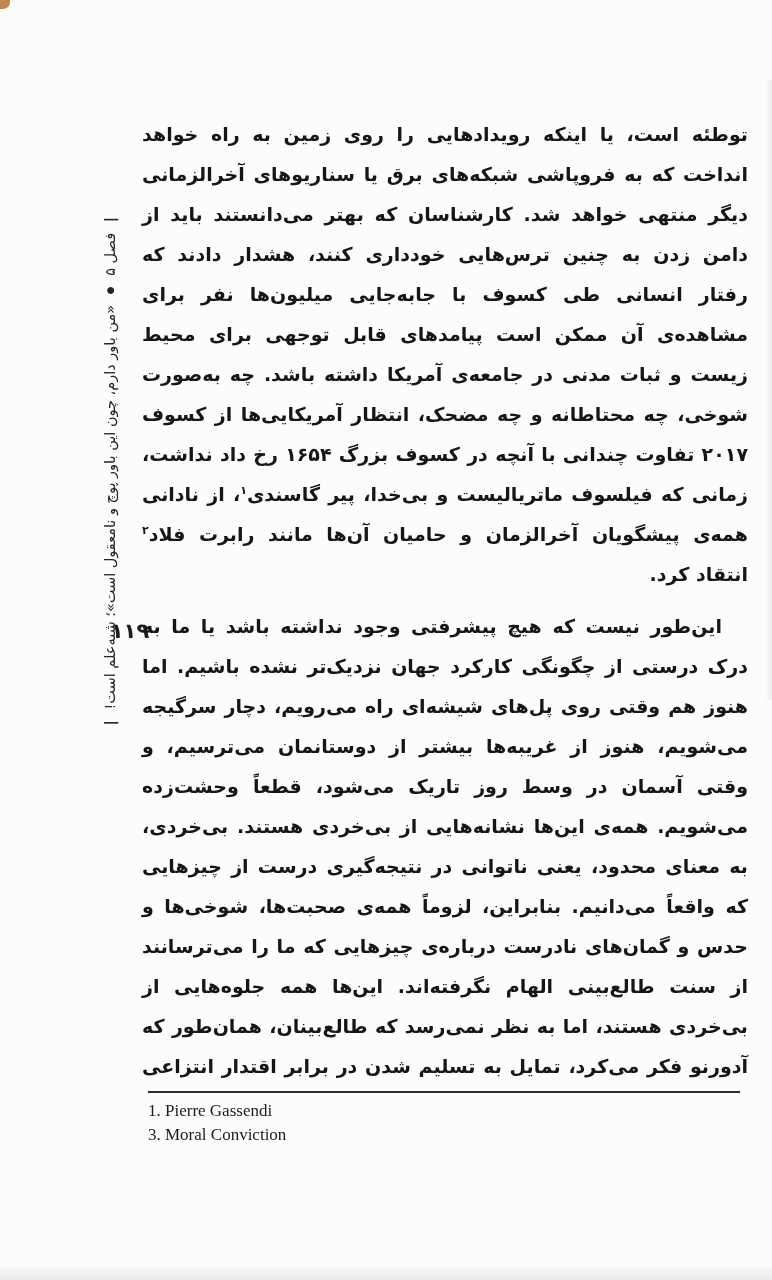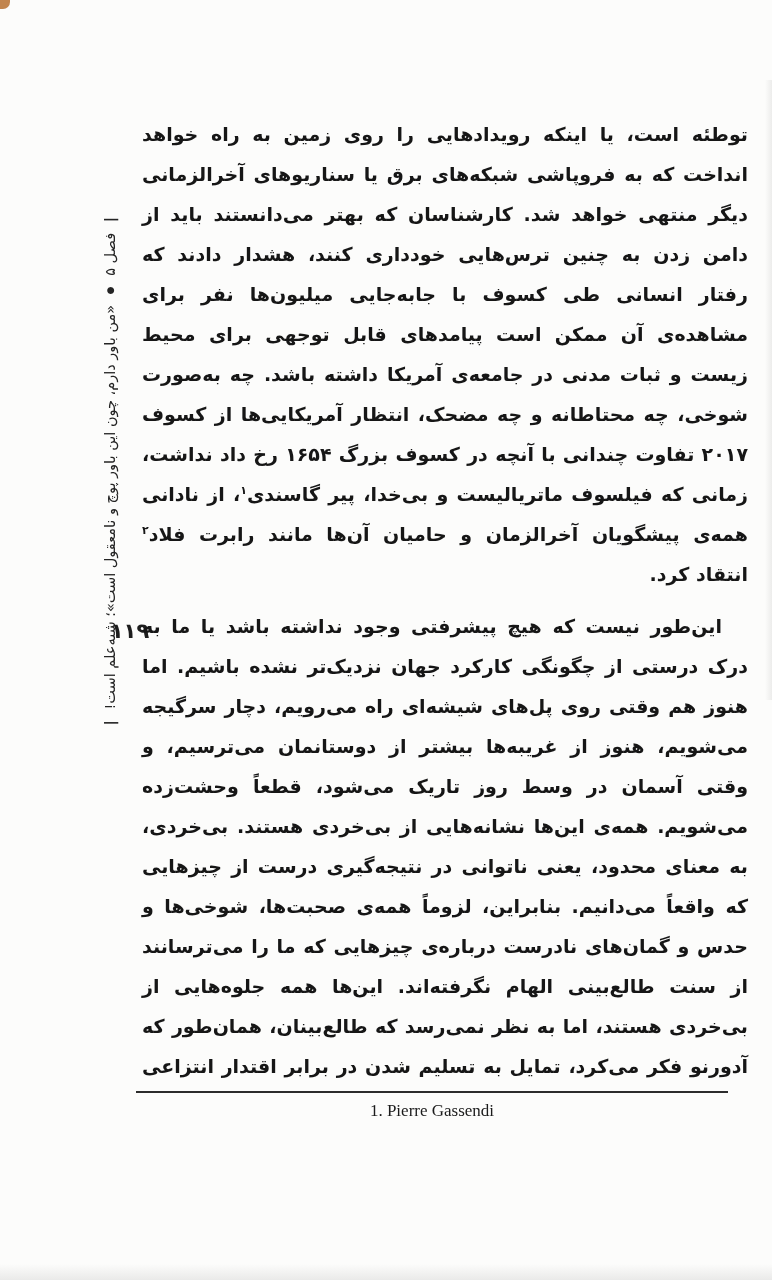--- a/index.html
+++ b/index.html
@@ -45,23 +45,23 @@
   .para {
     margin: 12px;
     font-size: 19px; font-weight: bold; line-height: 40px;
     text-align: justify; text-align-last: right;
   }
   .para.indent { text-indent: 26px; }
   .fn-sup { font-size: 11px; vertical-align: 7px; line-height: 0; }
 
   
   .footnotes {
-    position: absolute; top: 1091px; left: 136px; width: 592px;
+    position: absolute; top: 1091px; left: 148px; width: 592px;
     border-top: 2px solid #2c2c2c; padding-top: 6px;
-    direction: ltr; text-align: center;
+    direction: ltr; text-align: left;
     font-family: "Liberation Serif", serif;
     font-size: 17px; line-height: 23.5px; color: #1b1b1b;
   }
 </style>
 </head>
 <body style="background: rgb(252, 252, 251);">
 
 <div class="page">
 
   <div class="corner-mark" style="background: rgb(194, 133, 78);"></div>
@@ -77,18 +77,19 @@
   <div class="page-number">۱۱۹</div>
 
   <div class="body-text">
     <p class="para"><span>توطئه است، یا اینکه رویدادهایی را روی زمین به راه خواهد انداخت که به فروپاشی شبکه‌های برق یا سناریوهای آخرالزمانی دیگر منتهی خواهد شد. کارشناسان که بهتر می‌دانستند باید از دامن زدن به چنین ترس‌هایی خودداری کنند، هشدار دادند که رفتار انسانی طی کسوف با جابه‌جایی میلیون‌ها نفر برای مشاهده‌ی آن ممکن است پیامدهای قابل توجهی برای محیط زیست و ثبات مدنی در جامعه‌ی آمریکا داشته باشد. چه به‌صورت شوخی، چه محتاطانه و چه مضحک، انتظار آمریکایی‌ها از کسوف ۲۰۱۷ تفاوت چندانی با آنچه در کسوف بزرگ ۱۶۵۴ رخ داد نداشت، زمانی که فیلسوف ماتریالیست و بی‌خدا، پیر گاسندی</span><span class="fn-sup">۱</span><span>، از نادانی همه‌ی پیشگویان آخرالزمان و حامیان آن‌ها مانند رابرت فلاد</span><span class="fn-sup">۲</span><span> انتقاد کرد.</span></p>
     <p class="para indent"><span>این‌طور نیست که هیچ پیشرفتی وجود نداشته باشد یا ما به درک درستی از چگونگی کارکرد جهان نزدیک‌تر نشده باشیم. اما هنوز هم وقتی روی پل‌های شیشه‌ای راه می‌رویم، دچار سرگیجه می‌شویم، هنوز از غریبه‌ها بیشتر از دوستانمان می‌ترسیم، و وقتی آسمان در وسط روز تاریک می‌شود، قطعاً وحشت‌زده می‌شویم. همه‌ی این‌ها نشانه‌هایی از بی‌خردی هستند. بی‌خردی، به معنای محدود، یعنی ناتوانی در نتیجه‌گیری درست از چیزهایی که واقعاً می‌دانیم. بنابراین، لزوماً همه‌ی صحبت‌ها، شوخی‌ها و حدس و گمان‌های نادرست درباره‌ی چیزهایی که ما را می‌ترسانند از سنت طالع‌بینی الهام نگرفته‌اند. این‌ها همه جلوه‌هایی از بی‌خردی هستند، اما به نظر نمی‌رسد که طالع‌بینان، همان‌طور که آدورنو فکر می‌کرد، تمایل به تسلیم شدن در برابر اقتدار انتزاعی خردورزی داشته باشند. آن‌ها محصول جست‌وجوی فعال هستند، نه پذیرش منفعلانه.</span></p>
 
   </div>
 
   <div class="footnotes">
     <div class="fn">1. Pierre Gassendi</div>
+    <div class="fn">3. Moral Conviction</div>
   </div>
 
   <div class="bottom-shadow"></div>
   <div class="right-shadow"></div>
 
 </div>
 
 </body></html>

